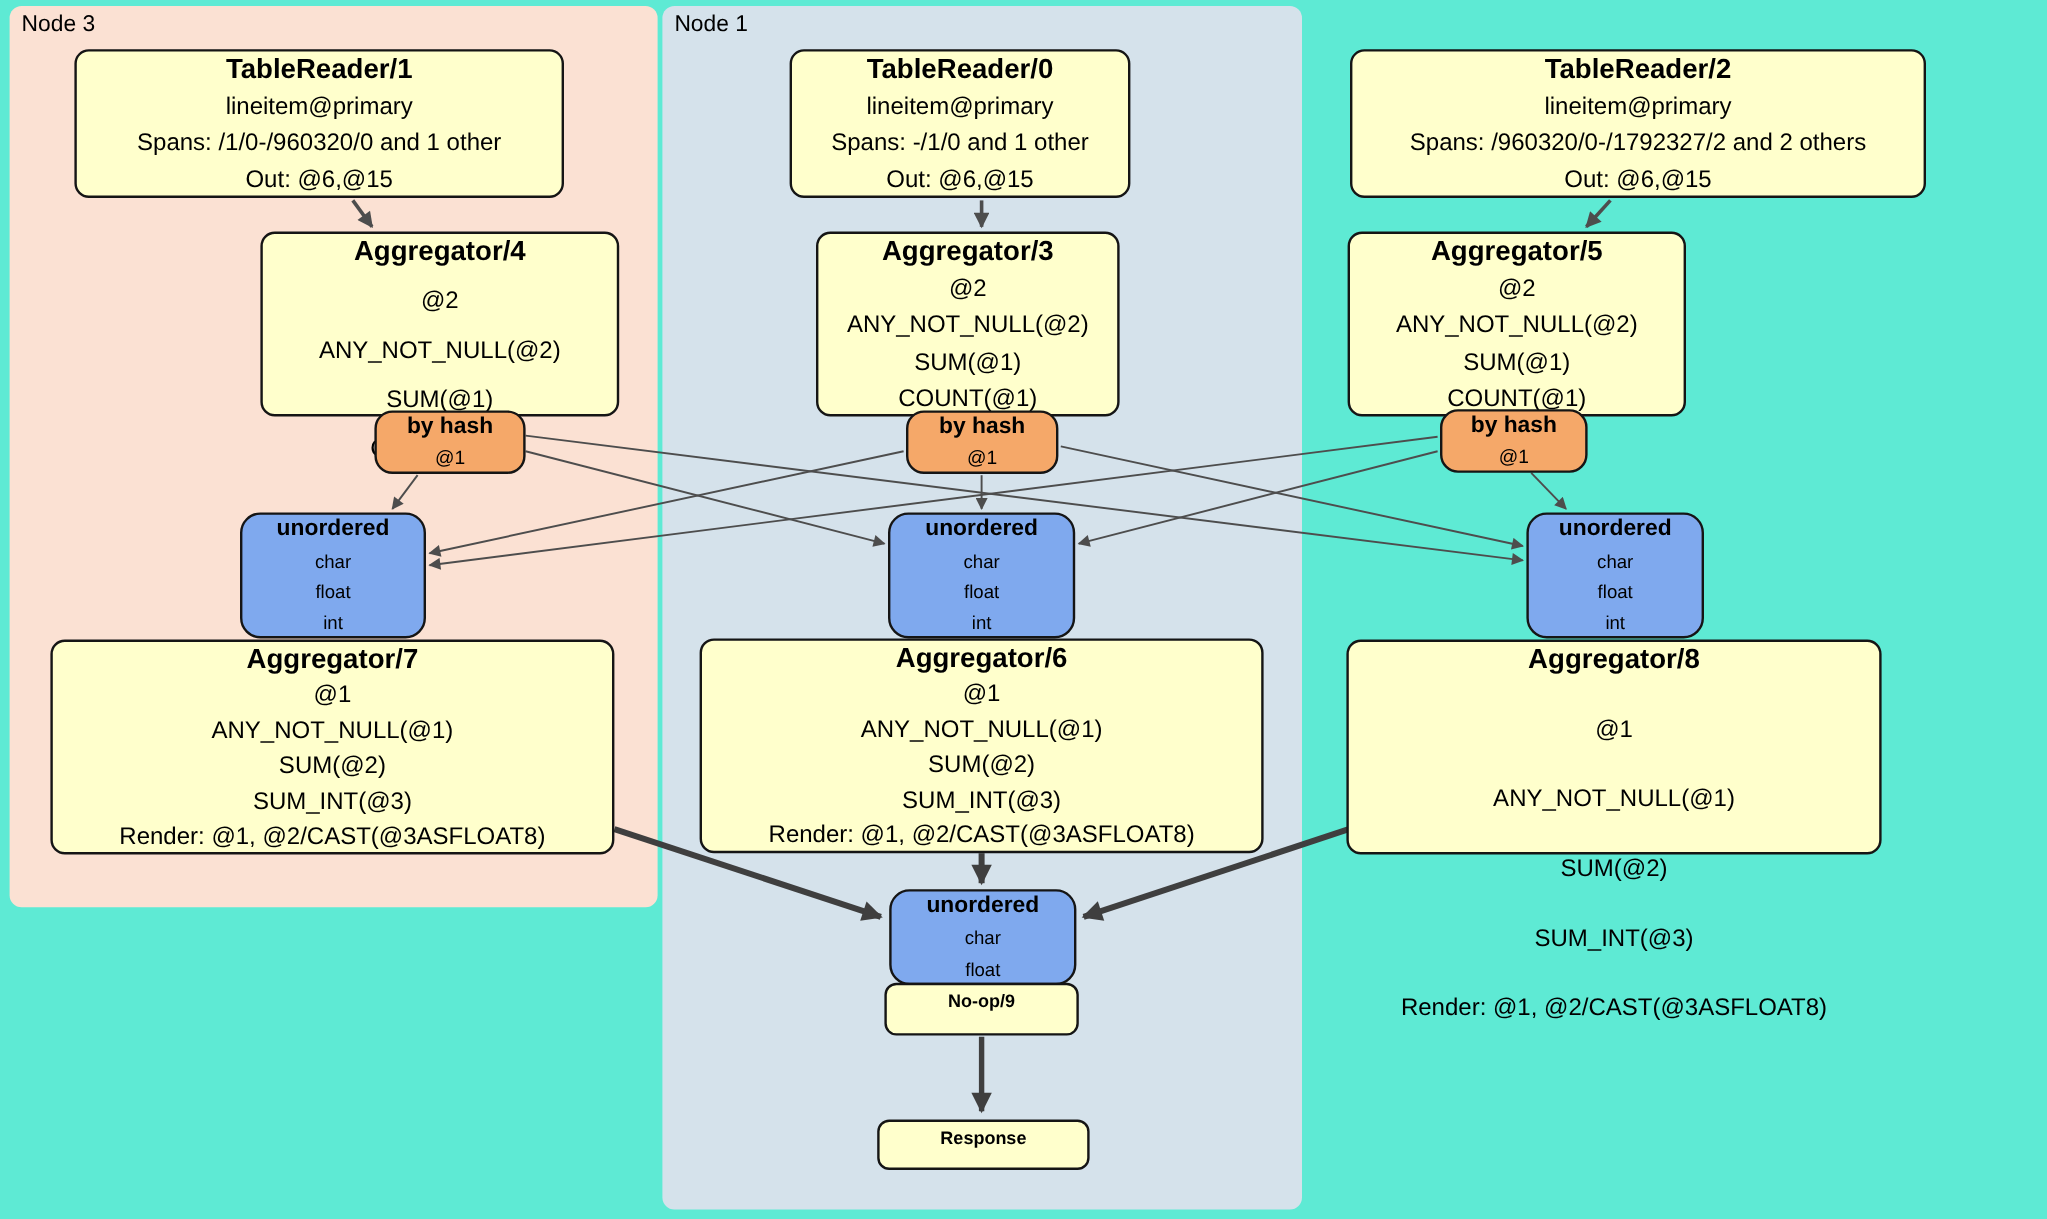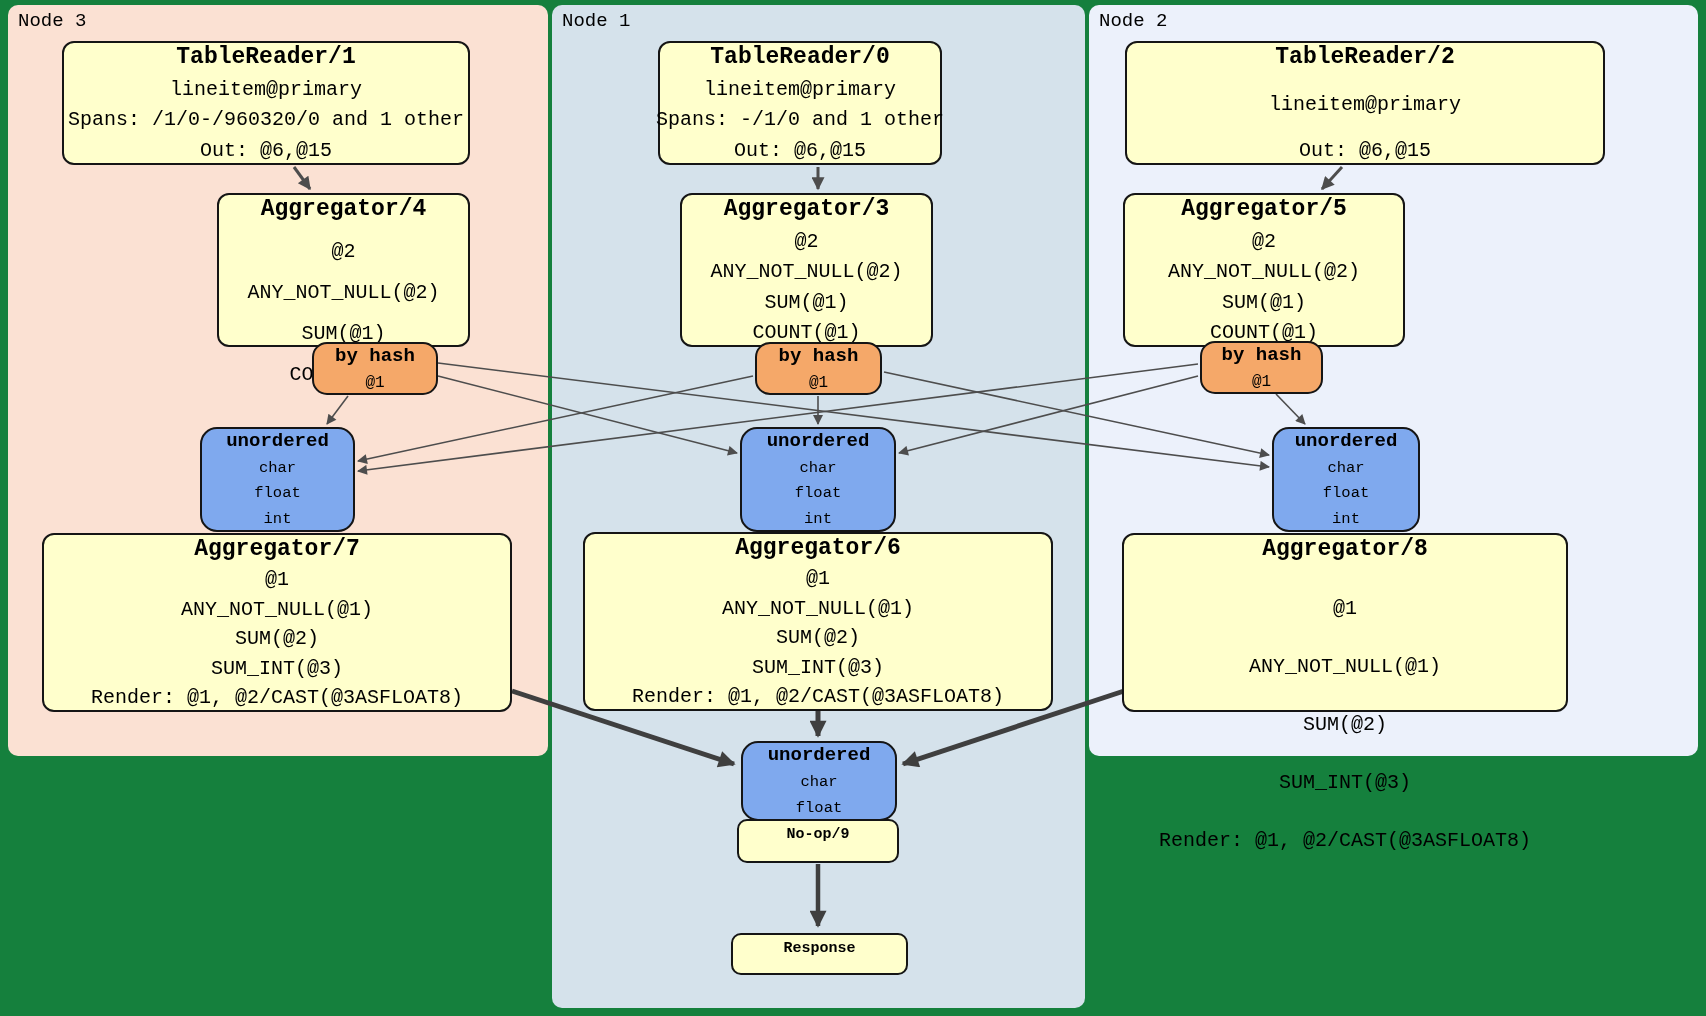--- a/index.html
+++ b/index.html
@@ -1,18 +1,18 @@
 <!DOCTYPE html>
 <html><head>
 <meta charset="utf-8">
 <style>
   html,body{margin:0;padding:0;background:#ffffff;}
   .canvas{
-    position:relative;width:1706px;height:1016px;background:#15803d;
-    font-family:Liberation Mono, monospace;color:#000;overflow:hidden;
+    position:relative;width:1706px;height:1016px;background:#5eead4;
+    font-family:Liberation Sans, sans-serif;color:#000;overflow:hidden;
   }
   .region{position:absolute;border-radius:10px;}
   .region-label{position:absolute;left:10px;top:5px;font-size:19px;color:#000;white-space:nowrap;}
   .edges{position:absolute;left:0;top:0;}
   .box{
     position:absolute;background:#FFFFCC;border:2px solid #151515;border-radius:12px;
     display:flex;flex-direction:column;align-items:center;justify-content:space-between;
     text-align:center;box-sizing:border-box;white-space:nowrap;
   }
   .ptitle{font-weight:bold;font-size:23px;line-height:28px;}
@@ -28,23 +28,20 @@
 </head>
 <body>
 
 <div class="canvas">
 
   <div class="region" style="left:8px;top:5px;width:540px;height:751px;background:#FBE1D3;">
     <span class="region-label">Node 3</span>
   </div>
   <div class="region" style="left:552px;top:5px;width:533px;height:1003px;background:#D5E2EB;">
     <span class="region-label">Node 1</span>
-  </div>
-  <div class="region" style="left:1089px;top:5px;width:609px;height:751px;background:#ECF1FB;">
-    <span class="region-label">Node 2</span>
   </div>
 
   <svg class="edges" width="1706" height="1016">
     <defs>
       <marker id="arr-thin" markerUnits="userSpaceOnUse" markerWidth="12" markerHeight="10" viewBox="0 0 10 10" refX="9" refY="5" orient="auto">
         <path d="M0,0 L10,5 L0,10 z" fill="#4D4D4D"></path>
       </marker>
       <marker id="arr-mid" markerUnits="userSpaceOnUse" markerWidth="15" markerHeight="13" viewBox="0 0 10 10" refX="9" refY="5" orient="auto">
         <path d="M0,0 L10,5 L0,10 z" fill="#4D4D4D"></path>
       </marker>
@@ -73,21 +70,21 @@
 
     <line x1="818" y1="864" x2="818" y2="926" stroke="#3F3F3F" stroke-width="4.5" marker-end="url(#arr-thick)"></line>
   </svg>
 
   <div class="box" style="left:62px;top:41px;width:408px;height:124px;">
     <div class="ptitle">TableReader/1</div>
     <div class="pline">lineitem@primary</div>
     <div class="pline">Spans: /1/0-/960320/0 and 1 other</div>
     <div class="pline">Out: @6,@15</div>
   </div>
-  <div class="box" style="left:217px;top:193px;width:253px;height:154px;gap:16px;">
+  <div class="box" style="left:217px;top:193px;width:299px;height:154px;gap:16px;">
     <div class="ptitle">Aggregator/4</div>
     <div class="pline">@2</div>
     <div class="pline">ANY_NOT_NULL(@2)</div>
     <div class="pline">SUM(@1)</div>
     <div class="pline">COUNT(@1)</div>
   </div>
   <div class="box router" style="left:312px;top:342px;width:126px;height:53px;">
     <div class="rtitle">by hash</div>
     <div class="rline">@1</div>
   </div>
@@ -134,20 +131,21 @@
     <div class="pline">@1</div>
     <div class="pline">ANY_NOT_NULL(@1)</div>
     <div class="pline">SUM(@2)</div>
     <div class="pline">SUM_INT(@3)</div>
     <div class="pline">Render: @1, @2/CAST(@3ASFLOAT8)</div>
   </div>
 
   <div class="box" style="left:1125px;top:41px;width:480px;height:124px;">
     <div class="ptitle">TableReader/2</div>
     <div class="pline">lineitem@primary</div>
+    <div class="pline">Spans: /960320/0-/1792327/2 and 2 others</div>
     <div class="pline">Out: @6,@15</div>
   </div>
   <div class="box" style="left:1123px;top:193px;width:282px;height:154px;">
     <div class="ptitle">Aggregator/5</div>
     <div class="pline">@2</div>
     <div class="pline">ANY_NOT_NULL(@2)</div>
     <div class="pline">SUM(@1)</div>
     <div class="pline">COUNT(@1)</div>
   </div>
   <div class="box router" style="left:1200px;top:341px;width:123px;height:53px;">

